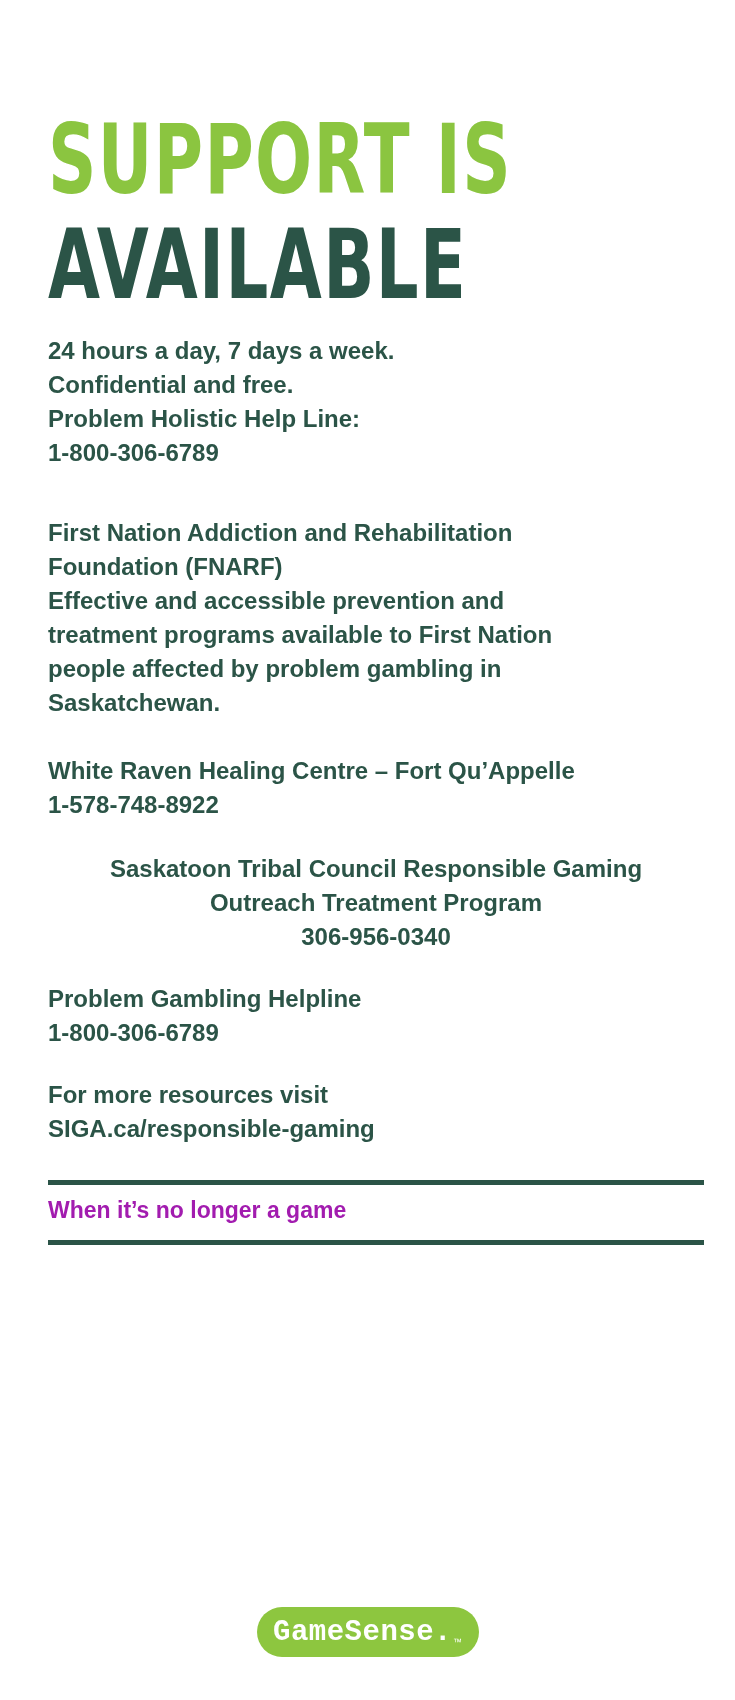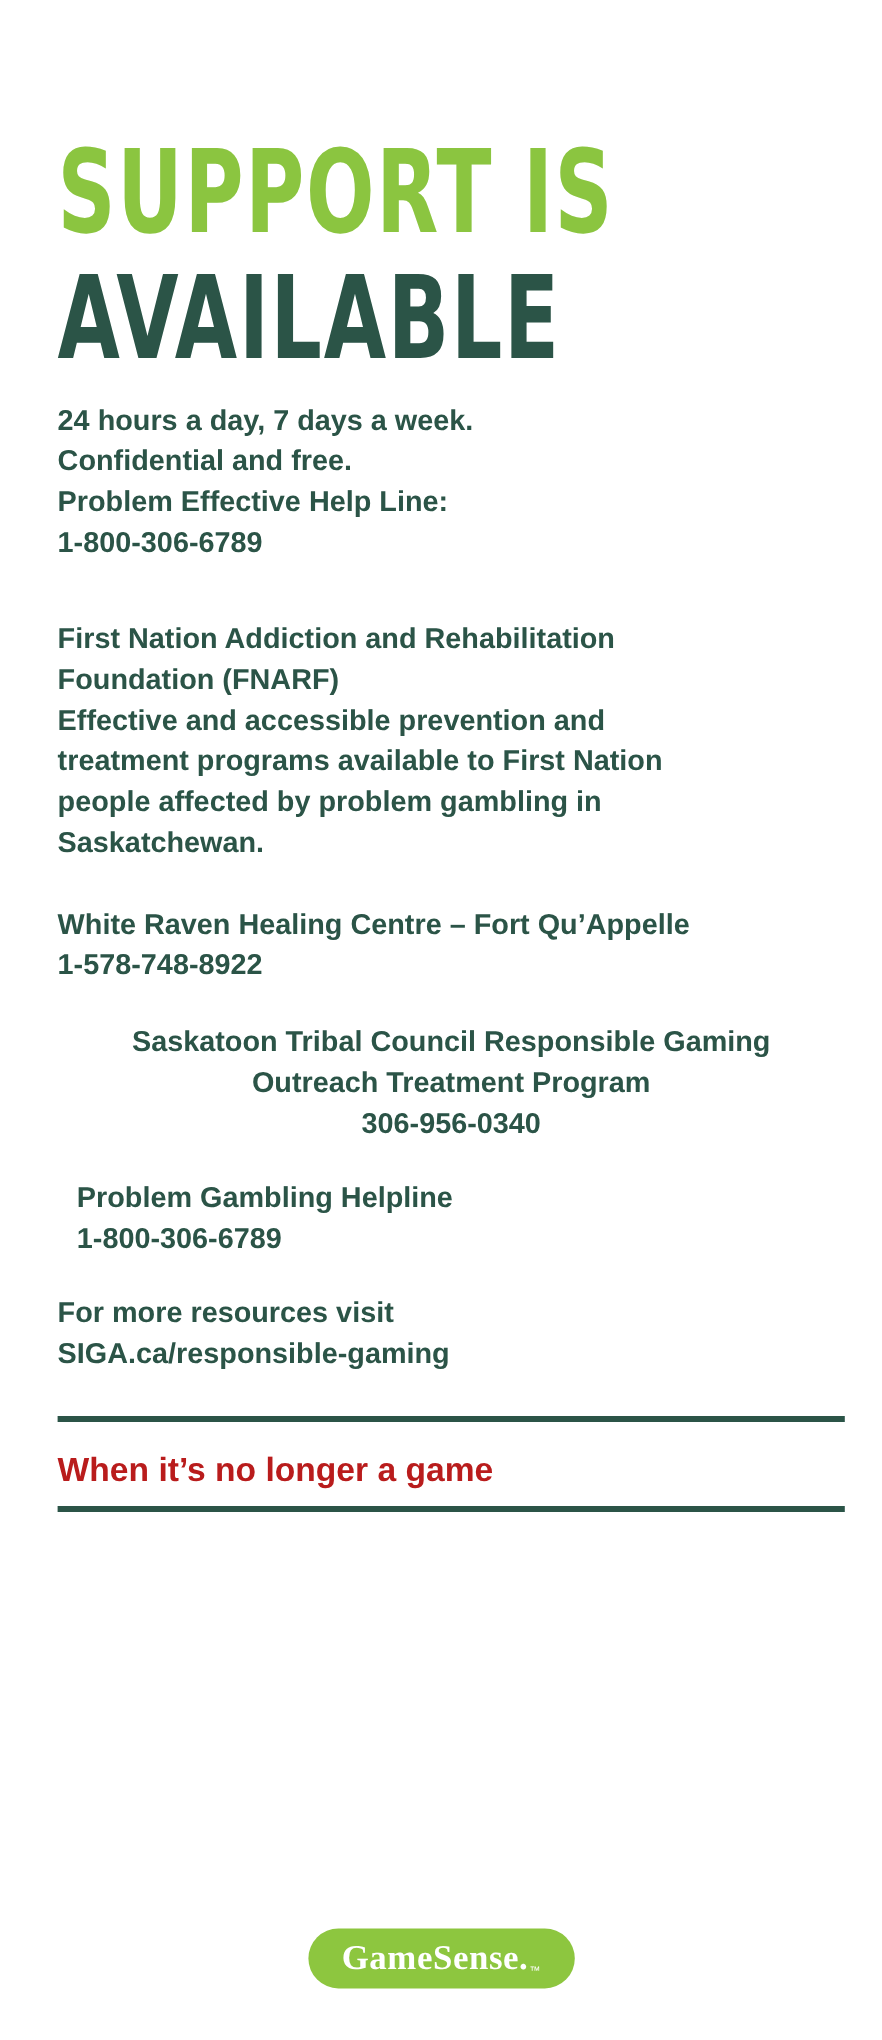--- a/index.html
+++ b/index.html
@@ -26,62 +26,62 @@
   .title-line.light{color:#8BC540;}
   .title-line.dark{color:#2B5447;}
   .block{margin:0;}
   .line{font-size:24px;line-height:34px;font-weight:700;color:#2B5447;}
   .line.bold{font-weight:700;}
   .intro{margin-top:16px;}
   .b-fnarf{margin-top:46px;}
   .b-pagc{margin-top:34px;}
   .b-wr{margin-top:34px;}
   .b-stc{margin-top:30px;text-align:center;}
-  .b-pgh{margin-top:28px;margin-left:16px;}
+  .b-pgh{margin-top:28px;}
   .b-more{margin-top:28px;}
   .rule{height:5px;background:#2B5447;}
   .rule-top{margin-top:34px;}
   .rule-bottom{margin-top:17px;}
   .tagline{
-    margin-top:27px;
-    font-size:28px;line-height:26px;font-weight:700;color:#b91c1c;
+    margin-top:12px;
+    font-size:23px;line-height:26px;font-weight:700;color:#a21caf;
   }
   .logo-pill{
     position:absolute;
     top:1607px;left:50%;
     transform:translateX(-50%);
     width:222px;height:50px;
     border-radius:26px;
     background:#8DC63F;
     display:flex;align-items:center;justify-content:center;
     color:#ffffff;
   }
   .logo-text{
-    font-family:Liberation Serif, serif;
+    font-family:Liberation Mono, monospace;
     font-weight:bold;font-size:29px;letter-spacing:0.5px;
   }
   .logo-tm{
     font-size:9px;align-self:flex-end;margin-bottom:10px;margin-left:1px;
   }
 </style>
 </head>
 <body>
 
 <div class="page">
   <div class="content">
 
     <h1 class="title">
       <div class="title-line light">SUPPORT IS</div>
       <div class="title-line dark">AVAILABLE</div>
     </h1>
 
     <div class="block intro">
       <div class="line">24 hours a day, 7 days a week.</div>
       <div class="line">Confidential and free.</div>
-      <div class="line bold">Problem Effective Help Line:</div>
+      <div class="line bold">Problem Holistic Help Line:</div>
       <div class="line bold">1-800-306-6789</div>
     </div>
 
     <div class="block b-fnarf">
       <div class="line bold">First Nation Addiction and Rehabilitation</div>
       <div class="line bold">Foundation (FNARF)</div>
       <div class="line">Effective and accessible prevention and</div>
       <div class="line">treatment programs available to First Nation</div>
       <div class="line">people affected by problem gambling in</div>
       <div class="line">Saskatchewan.</div>

